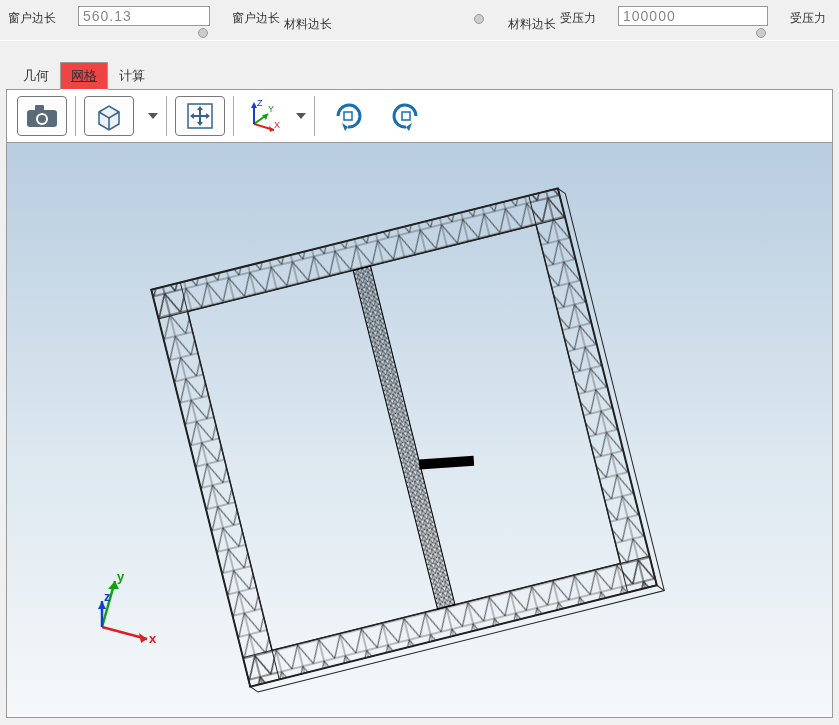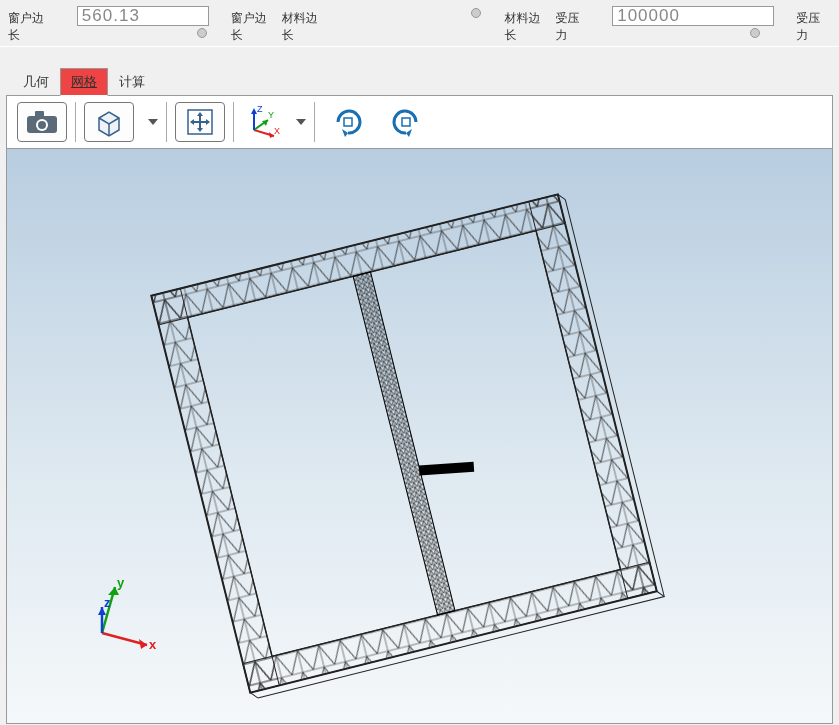--- a/index.html
+++ b/index.html
@@ -29,27 +29,27 @@
   .pfield {
     display: flex;
     flex-direction: column;
   }
   .ptext {
     width: 132px;
     height: 20px;
     background: #fff;
     border: 1px solid #999;
     font-family: Arial, sans-serif;
-    font-size: 17px;
+    font-size: 14px;
     color: #888;
     padding: 0 4px;
     line-height: 18px;
     letter-spacing: 1px;
   }
-  .ptext.wide { width: 162px; }
+  .ptext.wide { width: 150px; }
   .pslider {
     width: 132px;
     margin-top: 2px;
     height: 10px;
     position: relative;
   }
   .pslider.wide { width: 150px; }
   .pslider .thumb {
     position: absolute;
     top: 0;

